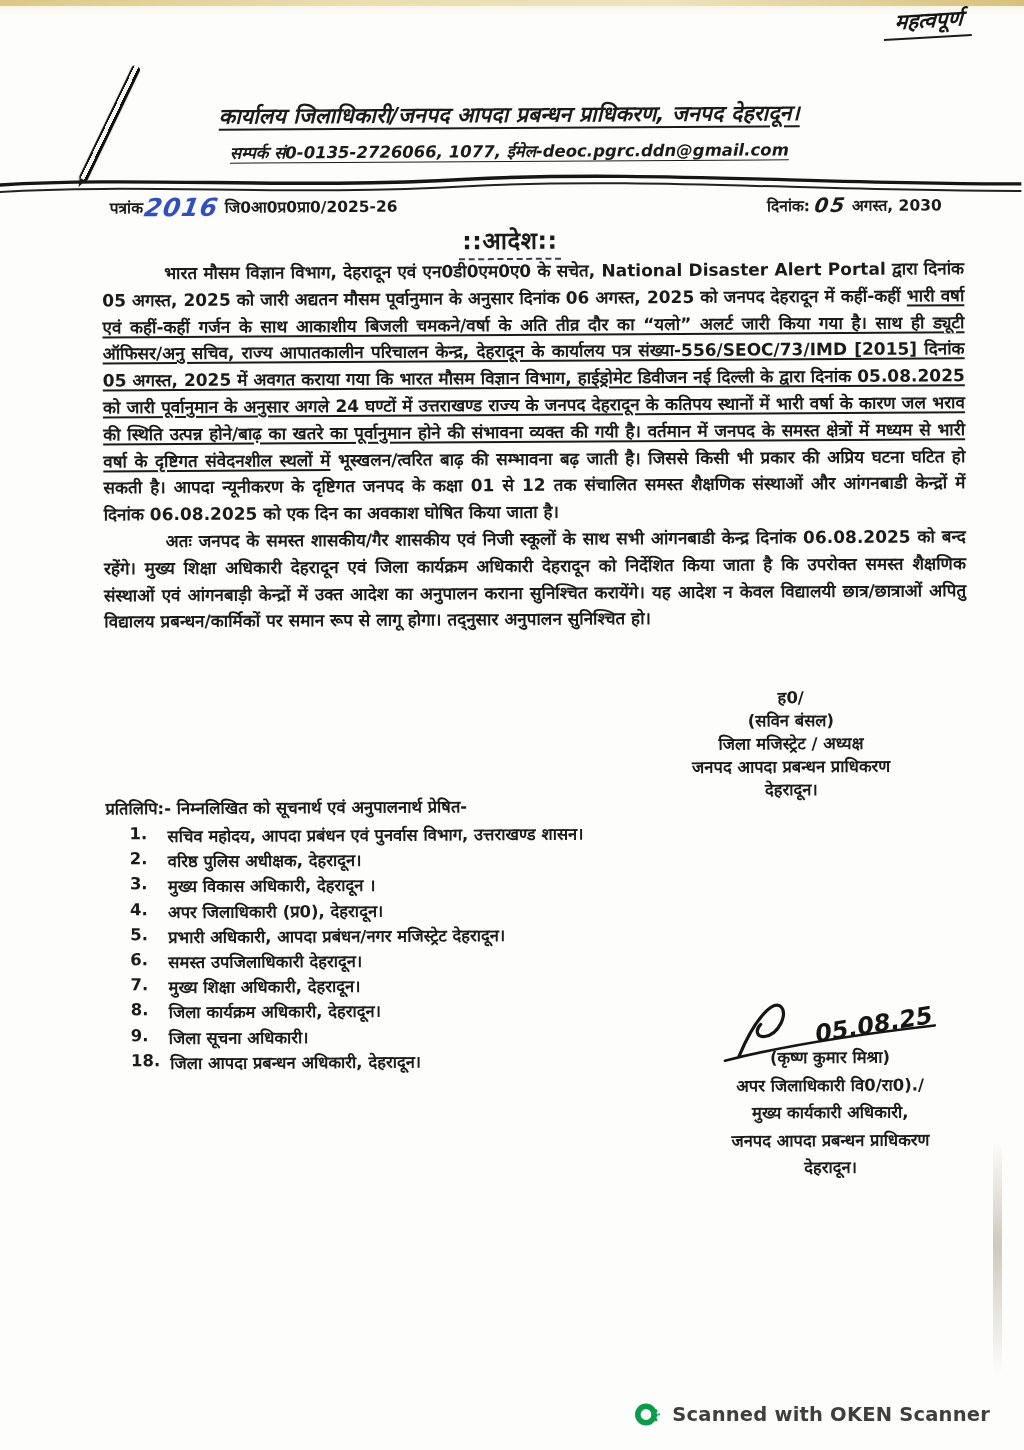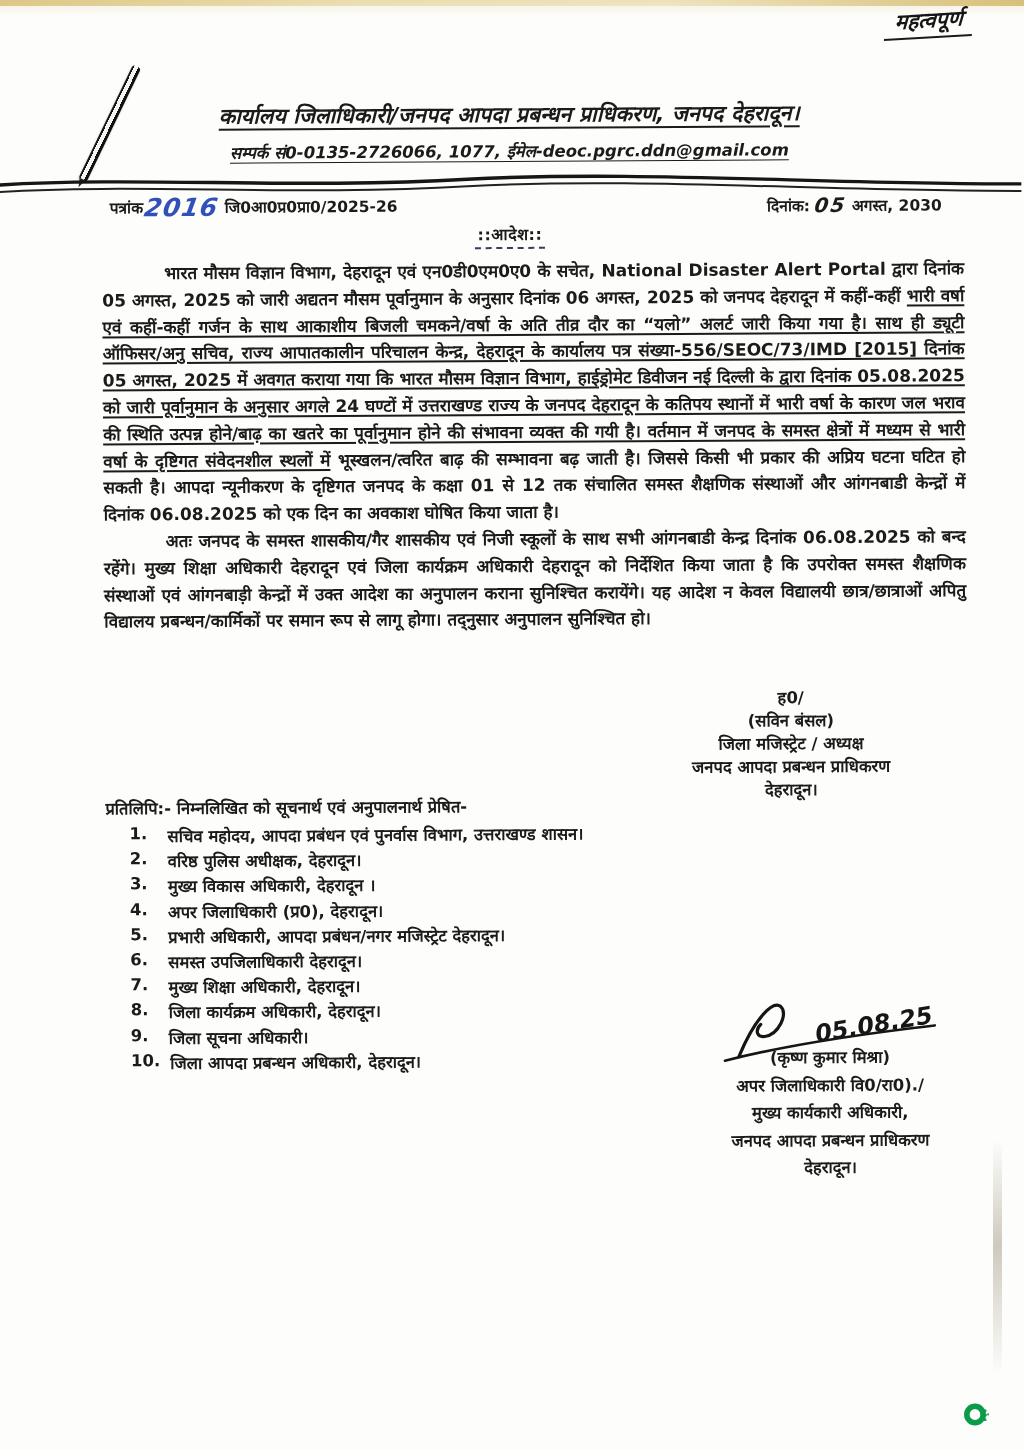--- a/index.html
+++ b/index.html
@@ -28,21 +28,21 @@
     text-decoration:underline;text-underline-offset:4px;}
   .rule-svg{position:absolute;top:170px;left:0;}
   .ref-row{position:absolute;top:194px;left:112px;right:80px;display:flex;
     justify-content:space-between;align-items:flex-start;font-size:15.5px;font-weight:700;}
   .hand-blue{color:#3150b8;font-size:25px;font-weight:700;font-style:italic;
     transform:skewX(-10deg);display:inline-block;line-height:14px;
     position:relative;top:3px;margin:0 6px 0 2px;letter-spacing:1px;}
   .hand-dark{font-size:20px;font-style:italic;font-weight:700;display:inline-block;
     transform:skewX(-8deg);letter-spacing:2px;margin:0 5px;position:relative;top:1px;}
   .order-title-wrap{position:absolute;top:223px;left:0;right:0;text-align:center;}
-  .order-title{display:inline-block;font-size:16px;font-weight:700;letter-spacing:.5px;
+  .order-title{display:inline-block;font-size:24px;font-weight:700;letter-spacing:.5px;
     border-bottom:2px dashed #3a3a5a;padding:0 3px 2px;}
   .body-block{position:absolute;top:258px;left:104px;width:862px;
     font-size:17px;font-weight:600;line-height:26.8px;text-align:justify;}
   .body-para{margin:0;text-indent:62px;}
   .body-para .u{text-decoration:underline;text-decoration-thickness:1.5px;text-underline-offset:3px;}
   .sig-block{position:absolute;text-align:center;font-size:16.5px;font-weight:700;}
   .sig-primary{top:688px;left:640px;width:300px;line-height:23px;}
   .sig-secondary{top:1046px;left:672px;width:310px;line-height:27.5px;}
   .copies-heading{position:absolute;top:794px;left:104px;font-size:16.5px;font-weight:700;}
   .copies-list{position:absolute;top:822px;left:128px;width:600px;}
@@ -135,21 +135,21 @@
         </div>
         <div class="copy-item">
           <span class="copy-num">8.</span>
           <span class="copy-text">जिला कार्यक्रम अधिकारी, देहरादून।</span>
         </div>
         <div class="copy-item">
           <span class="copy-num">9.</span>
           <span class="copy-text">जिला सूचना अधिकारी।</span>
         </div>
         <div class="copy-item">
-          <span class="copy-num">10.</span>
+          <span class="copy-num">18.</span>
           <span class="copy-text">जिला आपदा प्रबन्धन अधिकारी, देहरादून।</span>
         </div>
       </div>
 
     <svg class="sig-scribble" width="240" height="72" viewBox="0 0 240 72">
       <path d="M18,60 C34,22 52,4 60,10 C68,17 58,38 44,40 C36,41 34,34 40,28" fill="none" stroke="#161616" stroke-width="3.2" stroke-linecap="round"></path>
       <path d="M4,64 C60,50 140,38 214,30" fill="none" stroke="#161616" stroke-width="2.6" stroke-linecap="round"></path>
       <text x="96" y="46" transform="rotate(-9 96 46)" font-family="DejaVu Sans, sans-serif" font-style="italic" font-weight="700" font-size="24" fill="#161616">05.08.25</text>
     </svg>
 
@@ -170,14 +170,15 @@
       <g fill="#0b9b4b">
         <rect x="17" y="6" width="3" height="3"></rect>
           <rect x="21" y="8.5" width="2.4" height="2.4"></rect>
         <rect x="17.5" y="11" width="3" height="3"></rect>
           <rect x="21.5" y="13" width="2.2" height="2.2"></rect>
         <rect x="17" y="15.5" width="3" height="3"></rect>
           <rect x="21" y="17.5" width="2.4" height="2.4"></rect>
         <rect x="24.2" y="12.5" width="1.8" height="1.8"></rect>
       </g>
     </svg>
+    <span class="footer-text">Scanned with OKEN Scanner</span>
   </div>
 </div>
 
 </body></html>

